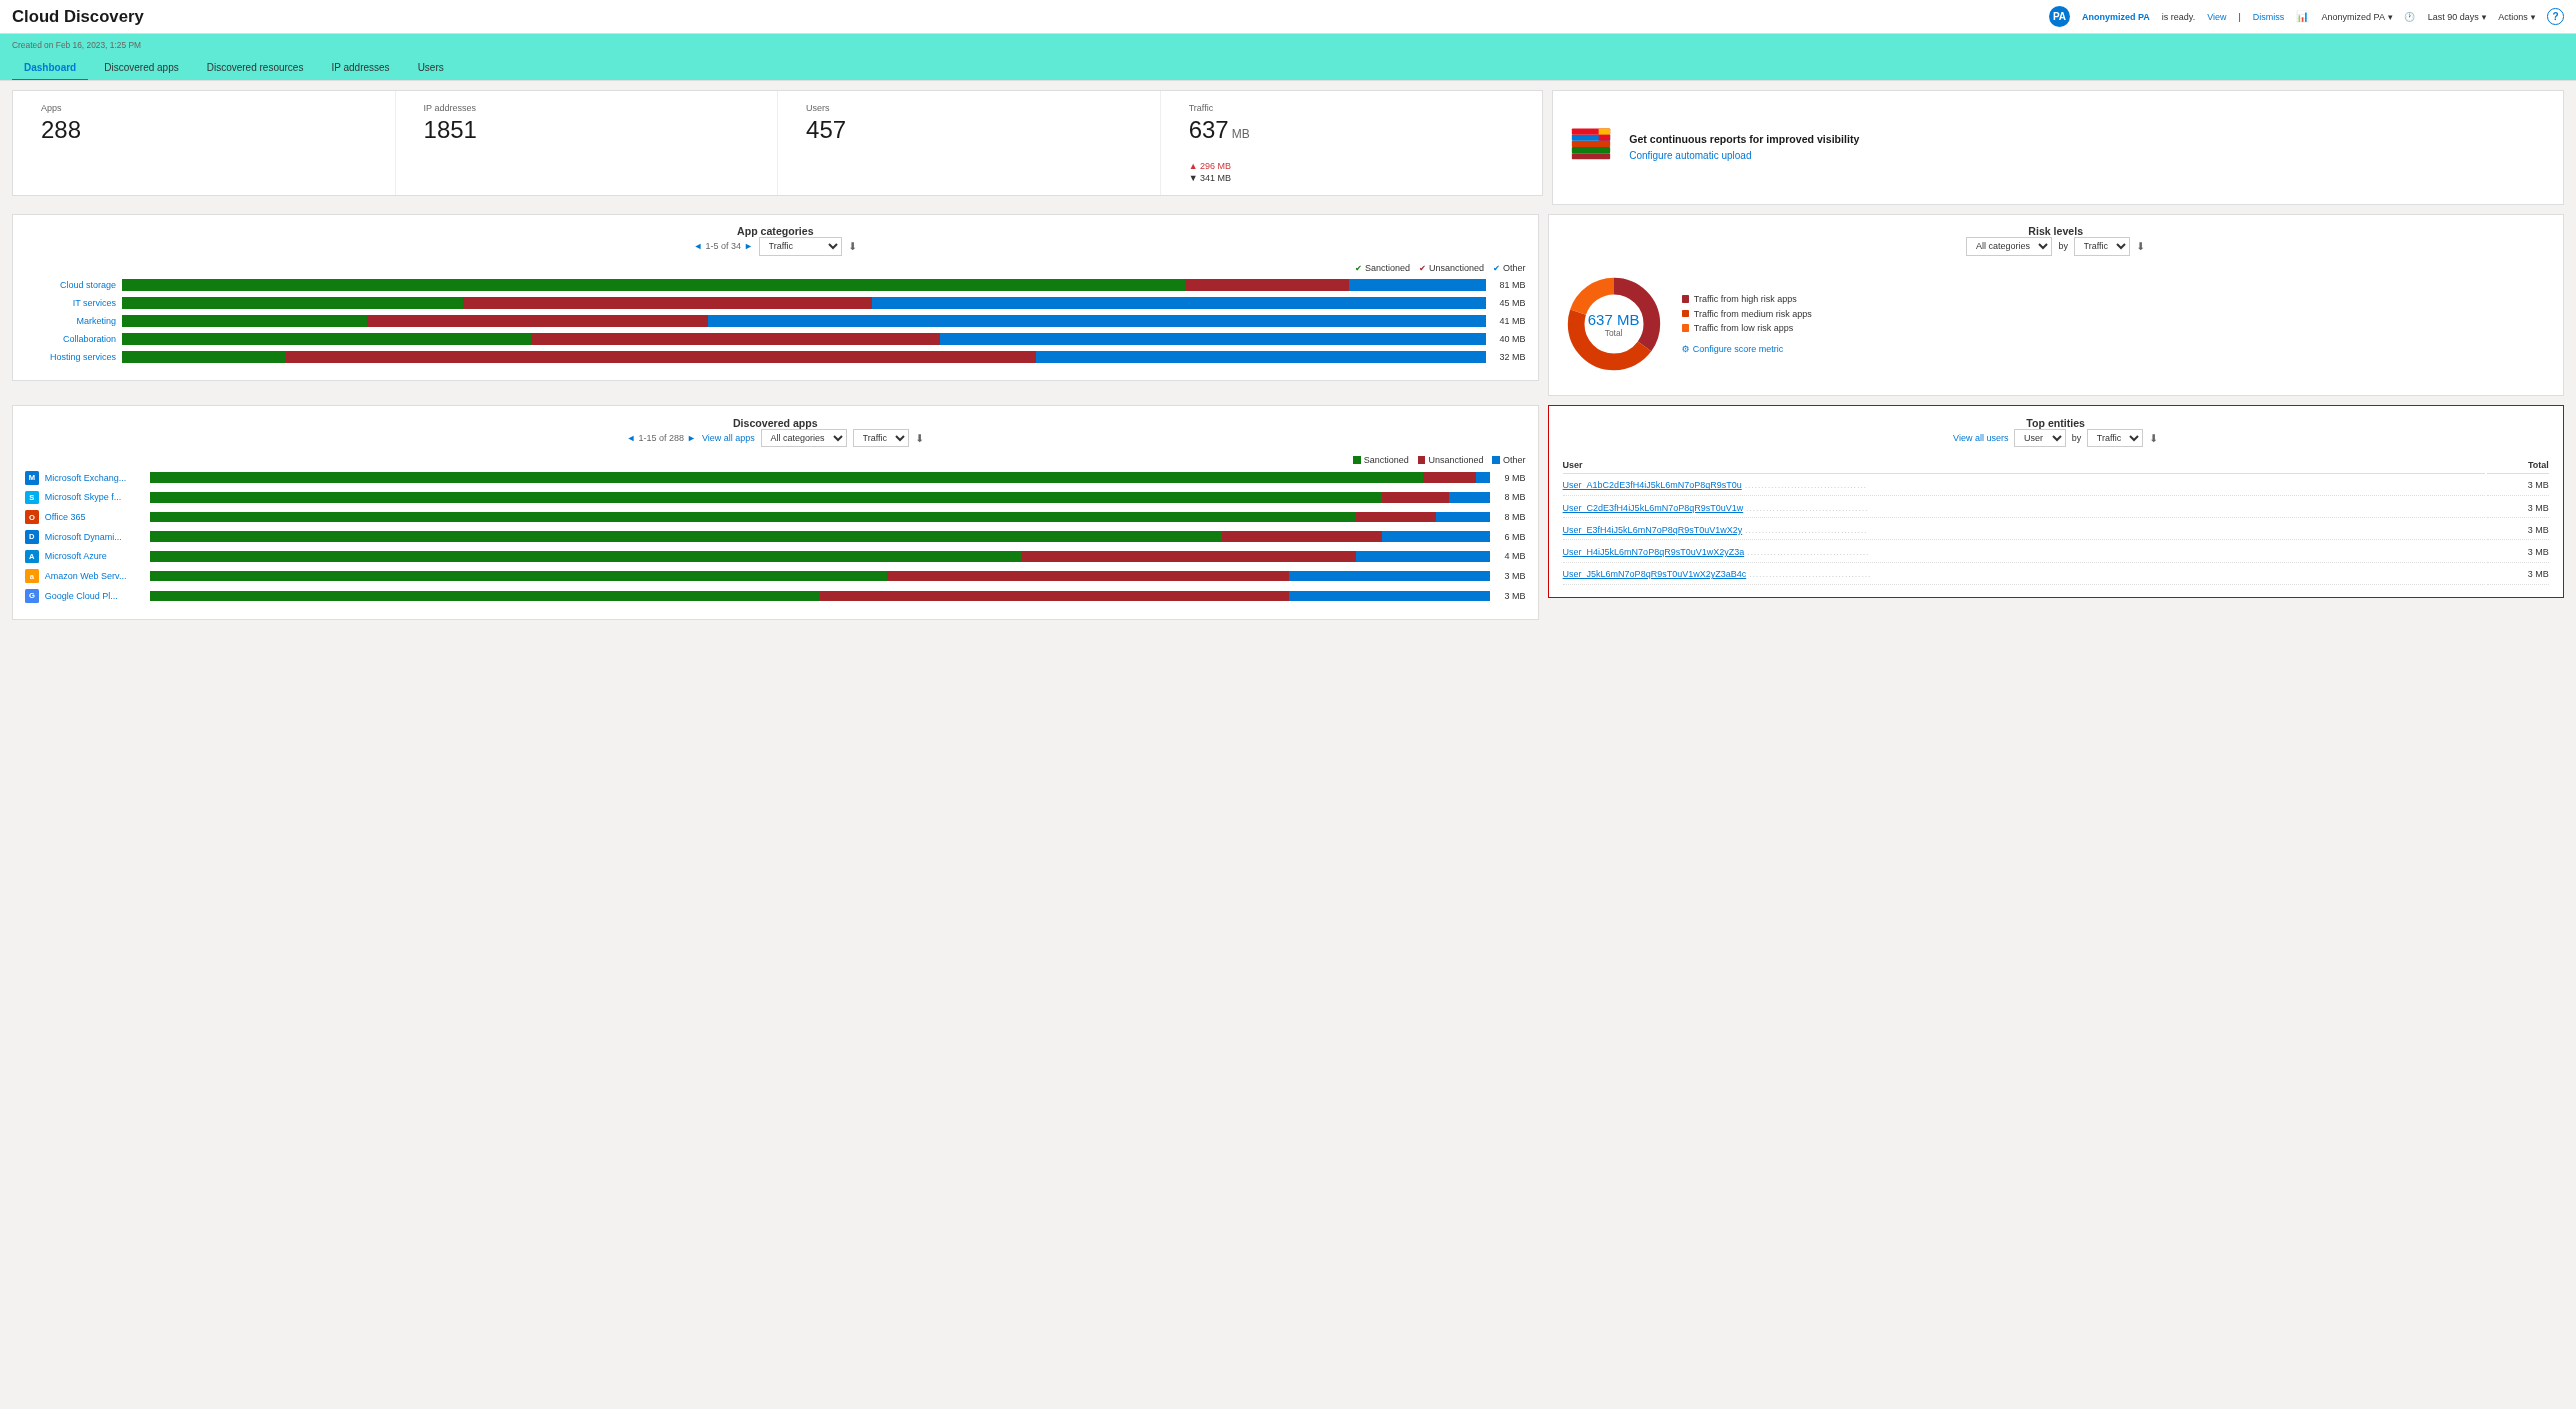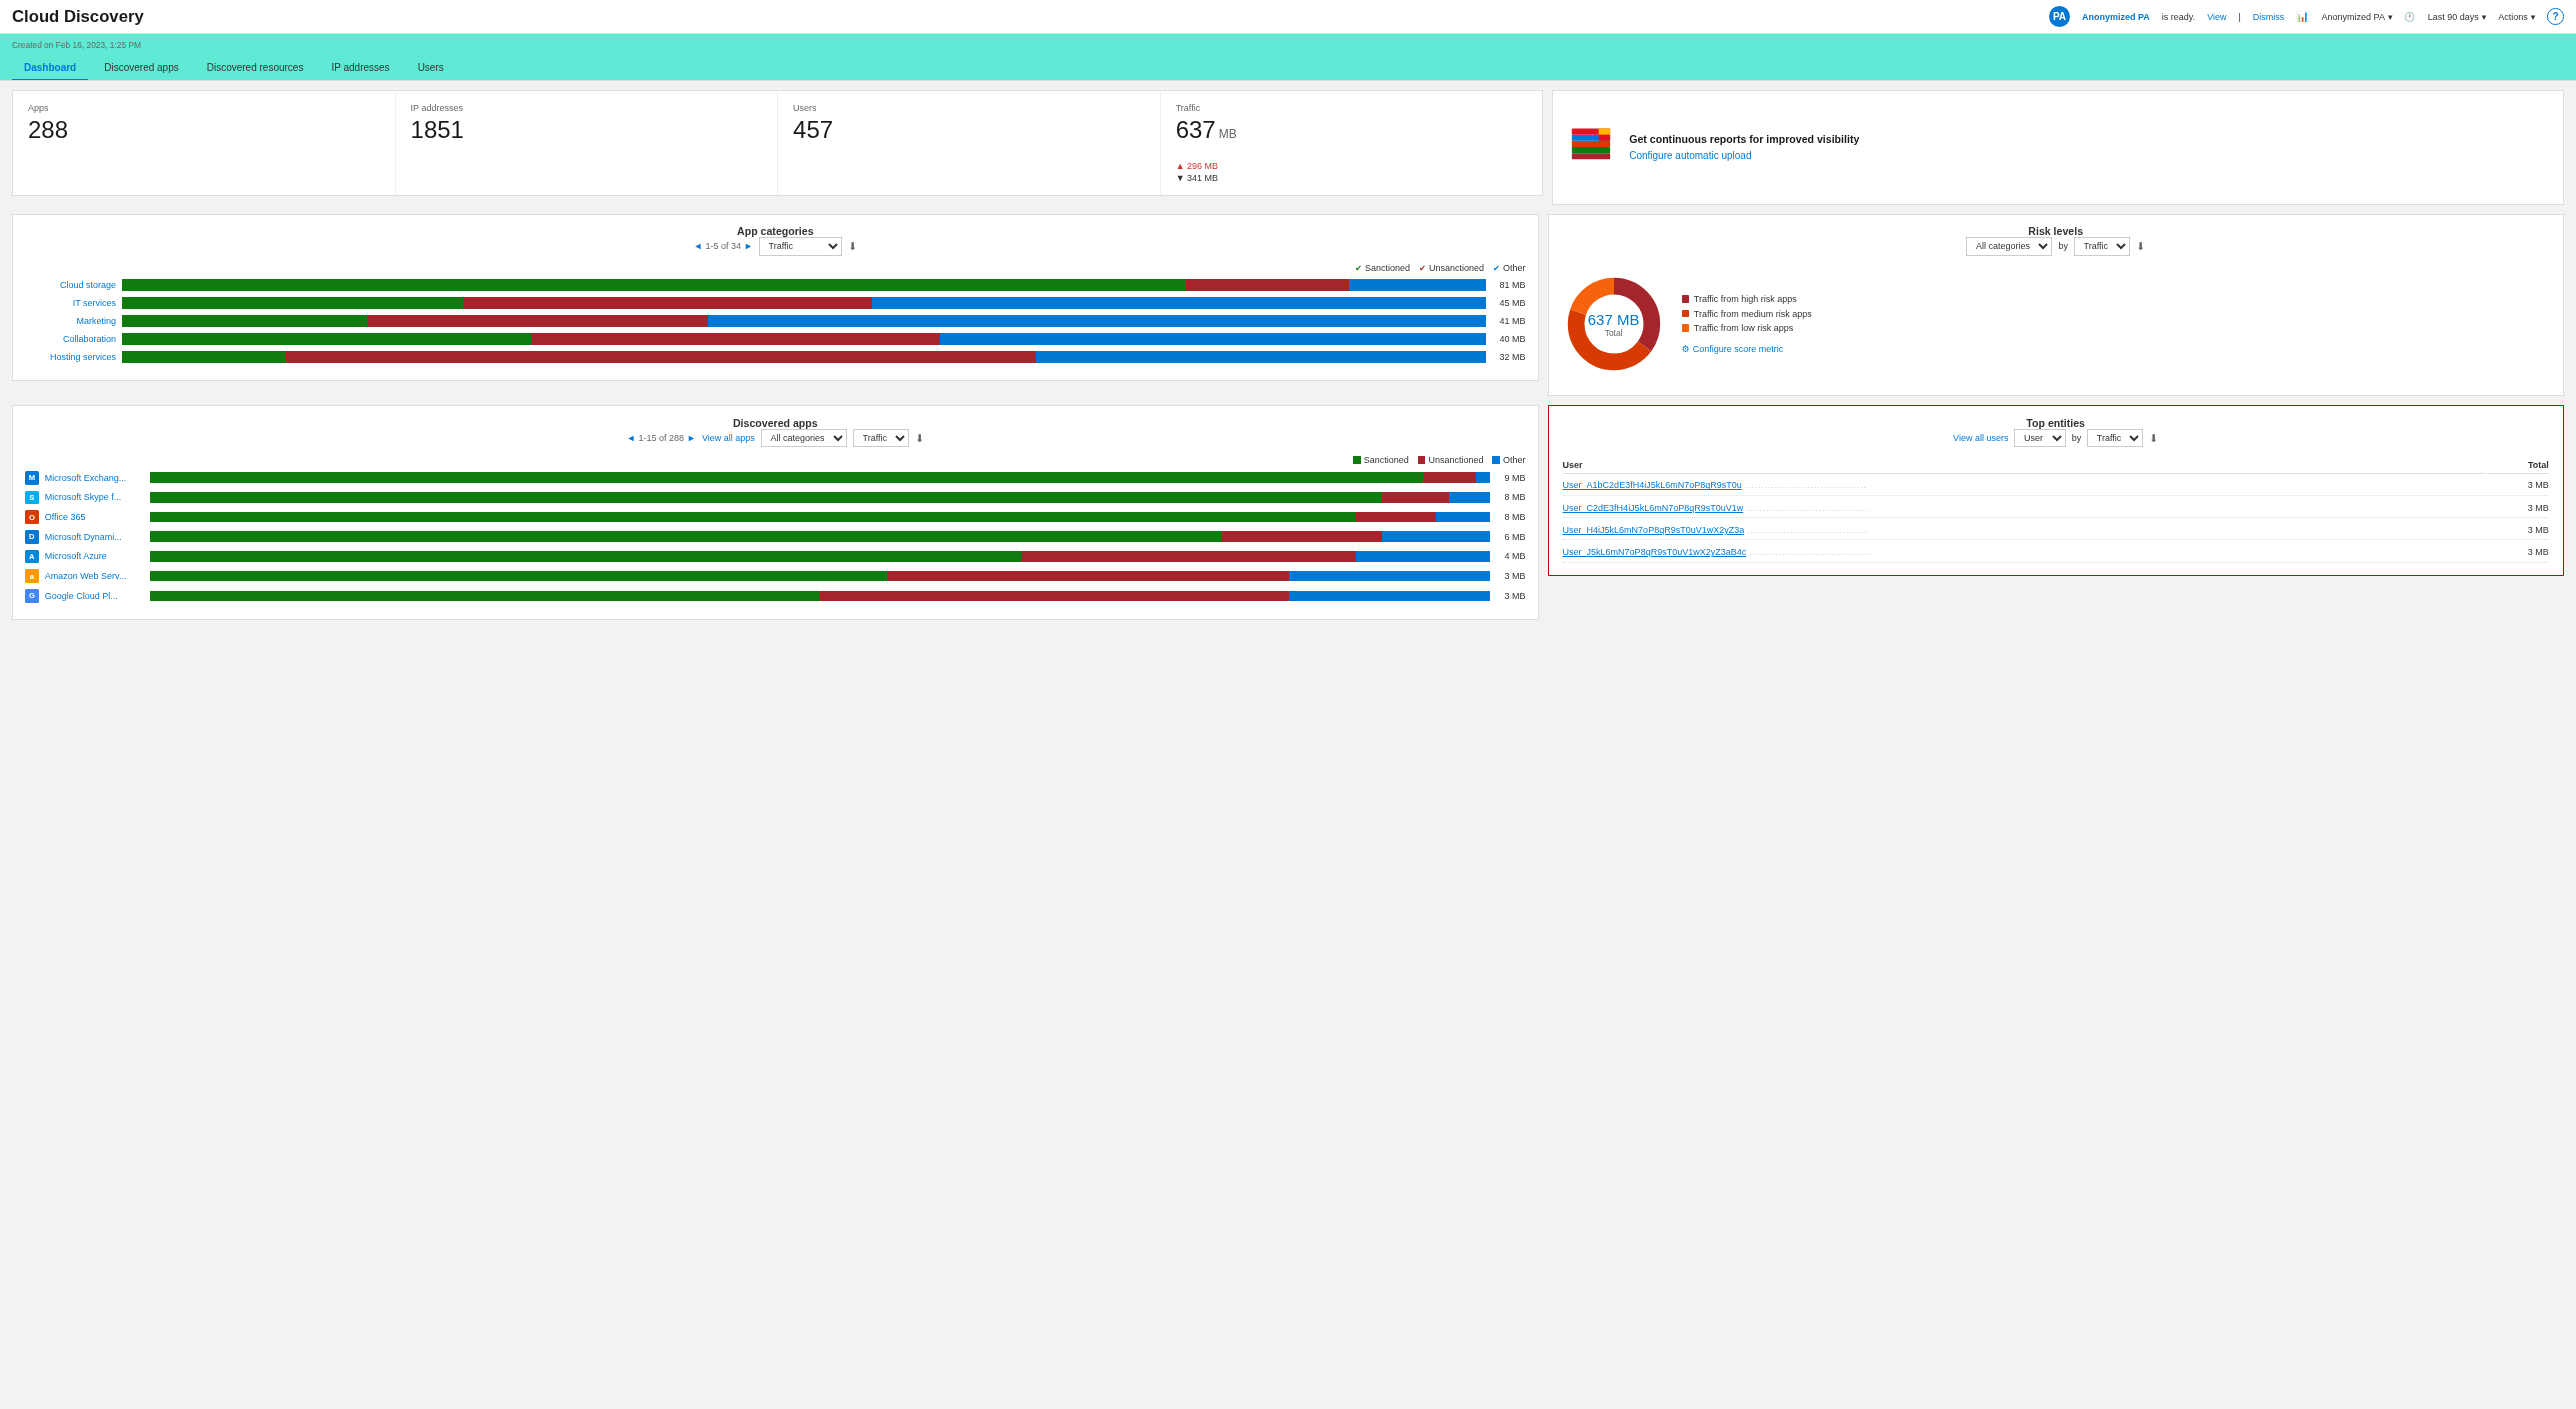--- a/index.html
+++ b/index.html
@@ -30,21 +30,21 @@
     .nav-tabs { display: flex; gap: 4px; margin-top: 3px; }
     .nav-tab {
       padding: 6px 12px; font-size: 10px; cursor: pointer; color: #333; border-bottom: 1.5px solid transparent; white-space: nowrap;
     }
     .nav-tab.active { color: #0078d4; border-bottom: 1.5px solid #0078d4; font-weight: 600; }
 
     .main-content { padding: 9px 12px; }
 
     
     .summary-row { display: flex; gap: 0; background: #fff; border: 0.8px solid #ddd; margin-bottom: 9px; }
-    .summary-card { flex: 1; padding: 12px 15px; border-right: 0.8px solid #eee; }
+    .summary-card { flex: 1; padding: 12px 28px; border-right: 0.8px solid #eee; }
     .summary-card:last-child { border-right: none; }
     .summary-label { font-size: 9px; color: #666; margin-bottom: 3px; }
     .summary-value { font-size: 24px; font-weight: 300; color: #1a1a1a; }
     .traffic-details { display: flex; flex-direction: column; gap: 1.5px; margin-top: 17px; font-size: 9px; }
     .traffic-up { color: #d13438; }
     .traffic-down { color: #333; }
     .promo-icon { width: 46px; height: 46px; flex-shrink: 0; }
     .promo-text h3 { font-size: 10.6px; font-weight: 600; color: #1a1a1a; margin-bottom: 4.6px; }
     .promo-text a { color: #0078d4; font-size: 10px; text-decoration: none; }
 
@@ -500,20 +500,29 @@
       <div class="entity-row-inner">
         <a class="entity-link" href="#">User_C2dE3fH4iJ5kL6mN7oP8qR9sT0uV1w</a>
         <span class="entity-dots">.....................................</span>
       </div>
     </td>
     <td class="entity-total">3 MB</td>
   </tr>
               <tr>
     <td>
       <div class="entity-row-inner">
+        <a class="entity-link" href="#">User_E3fH4iJ5kL6mN7oP8qR9sT0uV1wX2y</a>
+        <span class="entity-dots">.....................................</span>
+      </div>
+    </td>
+    <td class="entity-total">3 MB</td>
+  </tr>
+              <tr>
+    <td>
+      <div class="entity-row-inner">
         <a class="entity-link" href="#">User_H4iJ5kL6mN7oP8qR9sT0uV1wX2yZ3a</a>
         <span class="entity-dots">.....................................</span>
       </div>
     </td>
     <td class="entity-total">3 MB</td>
   </tr>
               <tr>
     <td>
       <div class="entity-row-inner">
         <a class="entity-link" href="#">User_J5kL6mN7oP8qR9sT0uV1wX2yZ3aB4c</a>

